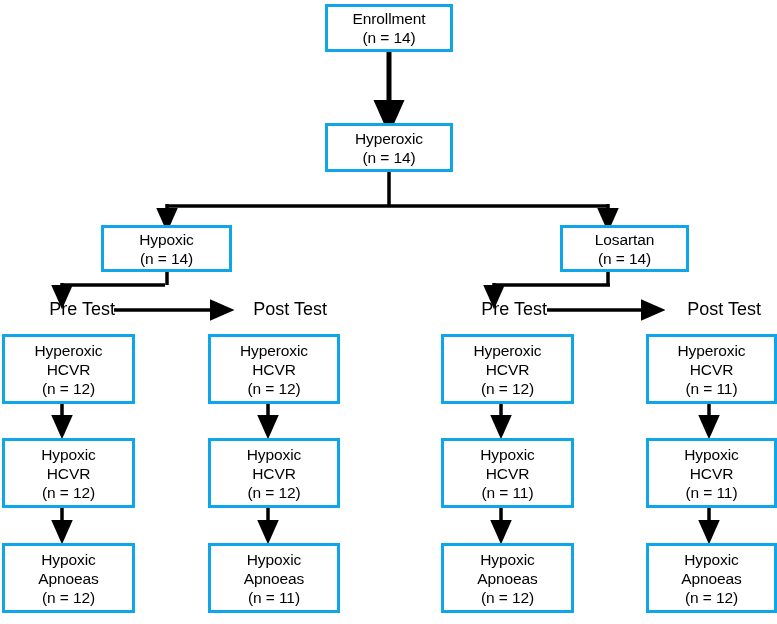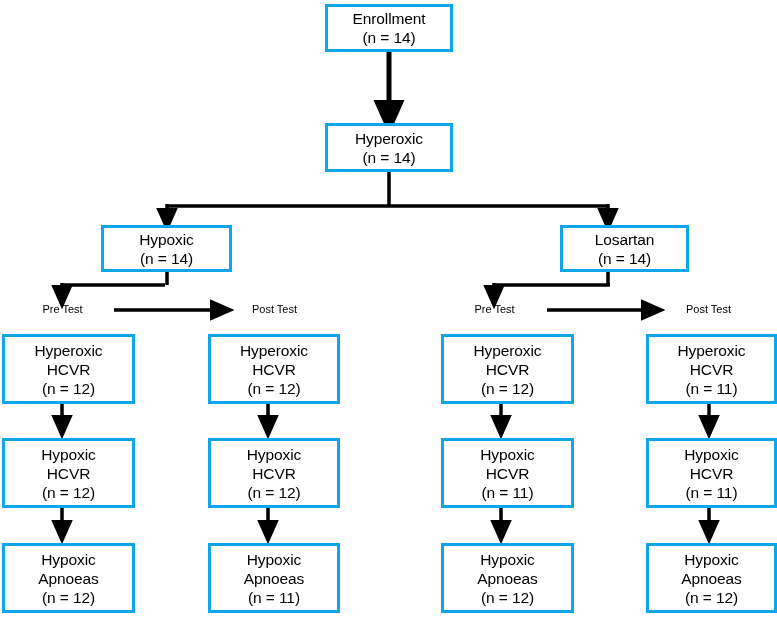--- a/index.html
+++ b/index.html
@@ -29,24 +29,24 @@
     justify-content: center;
     text-align: center;
     font-size: 15.5px;
     line-height: 19px;
     letter-spacing: -0.1px;
     z-index: 3;
   }
   .node .ln { display: block; white-space: nowrap; }
   .phase-label {
     position: absolute;
-    font-size: 11px;
+    font-size: 18px;
     line-height: 18px;
     white-space: nowrap;
-    text-align: center;
+    text-align: right;
     z-index: 3;
   }
   svg.edges {
     position: absolute;
     left: 0;
     top: 0;
     width: 777px;
     height: 624px;
     z-index: 1;
     pointer-events: none;

